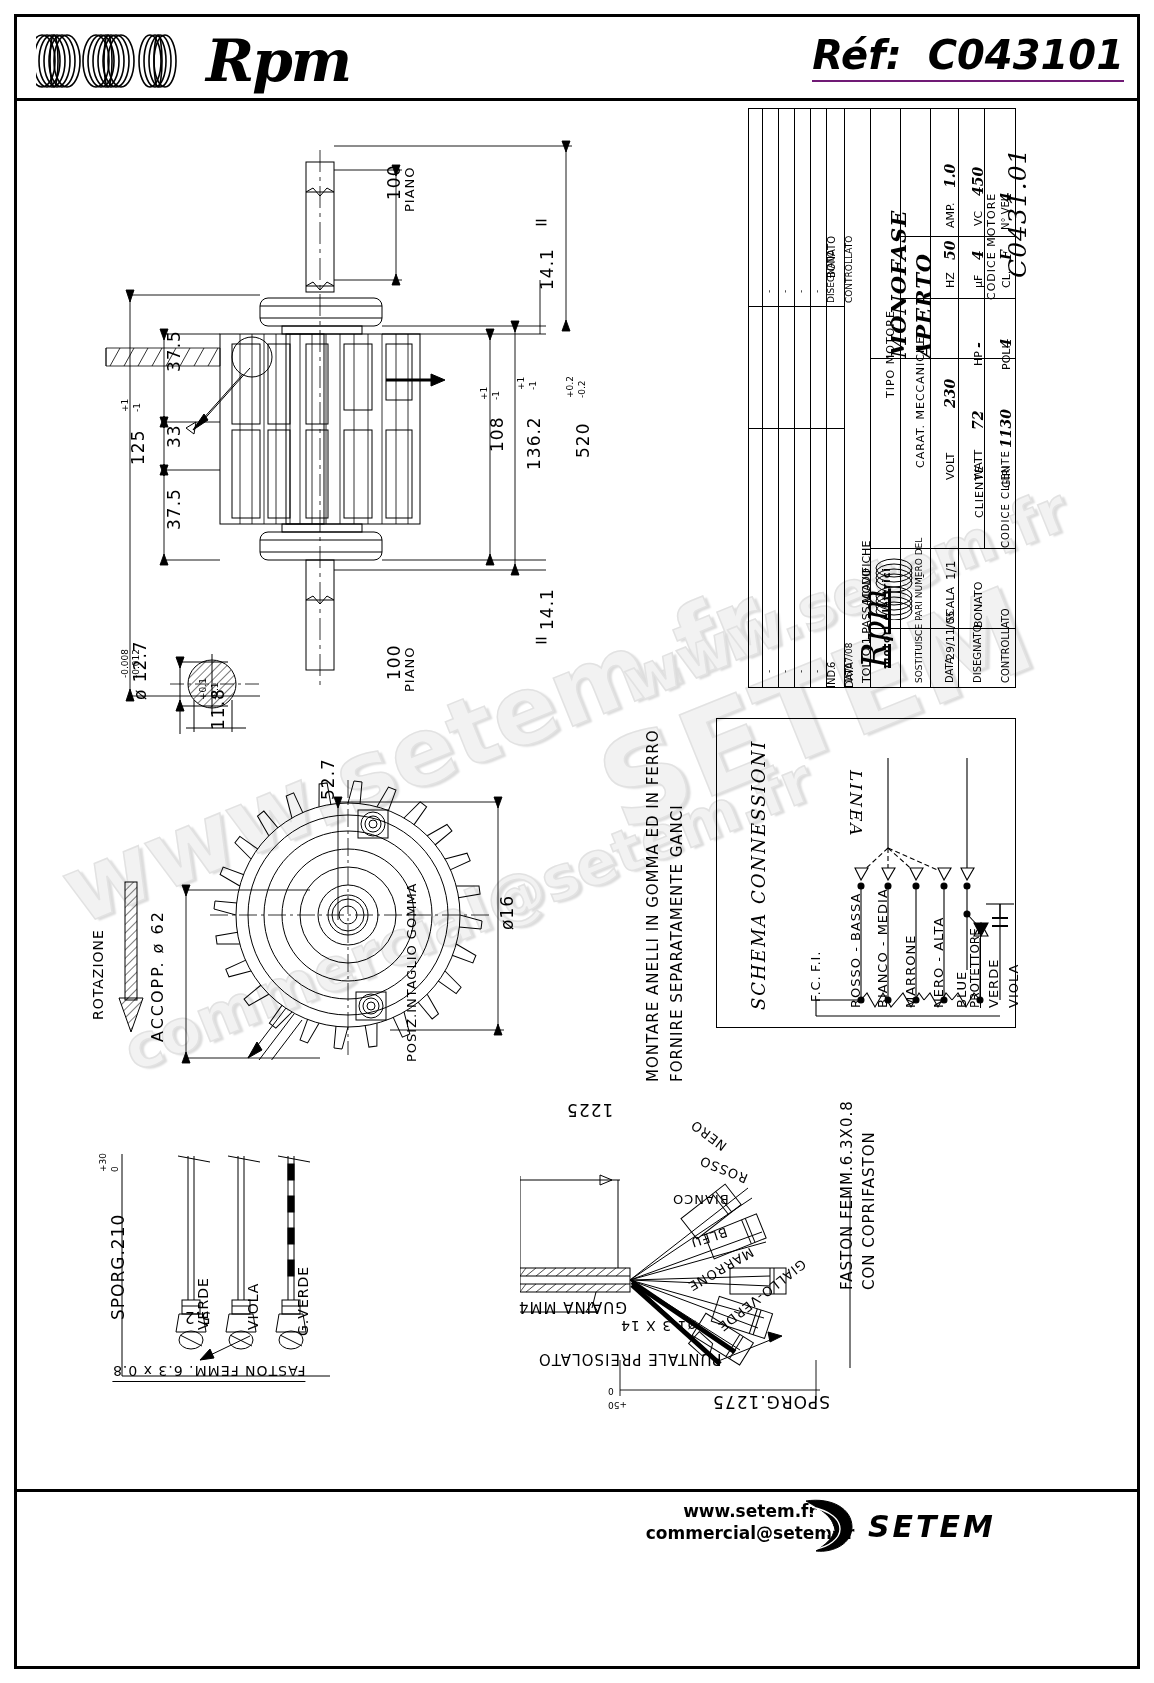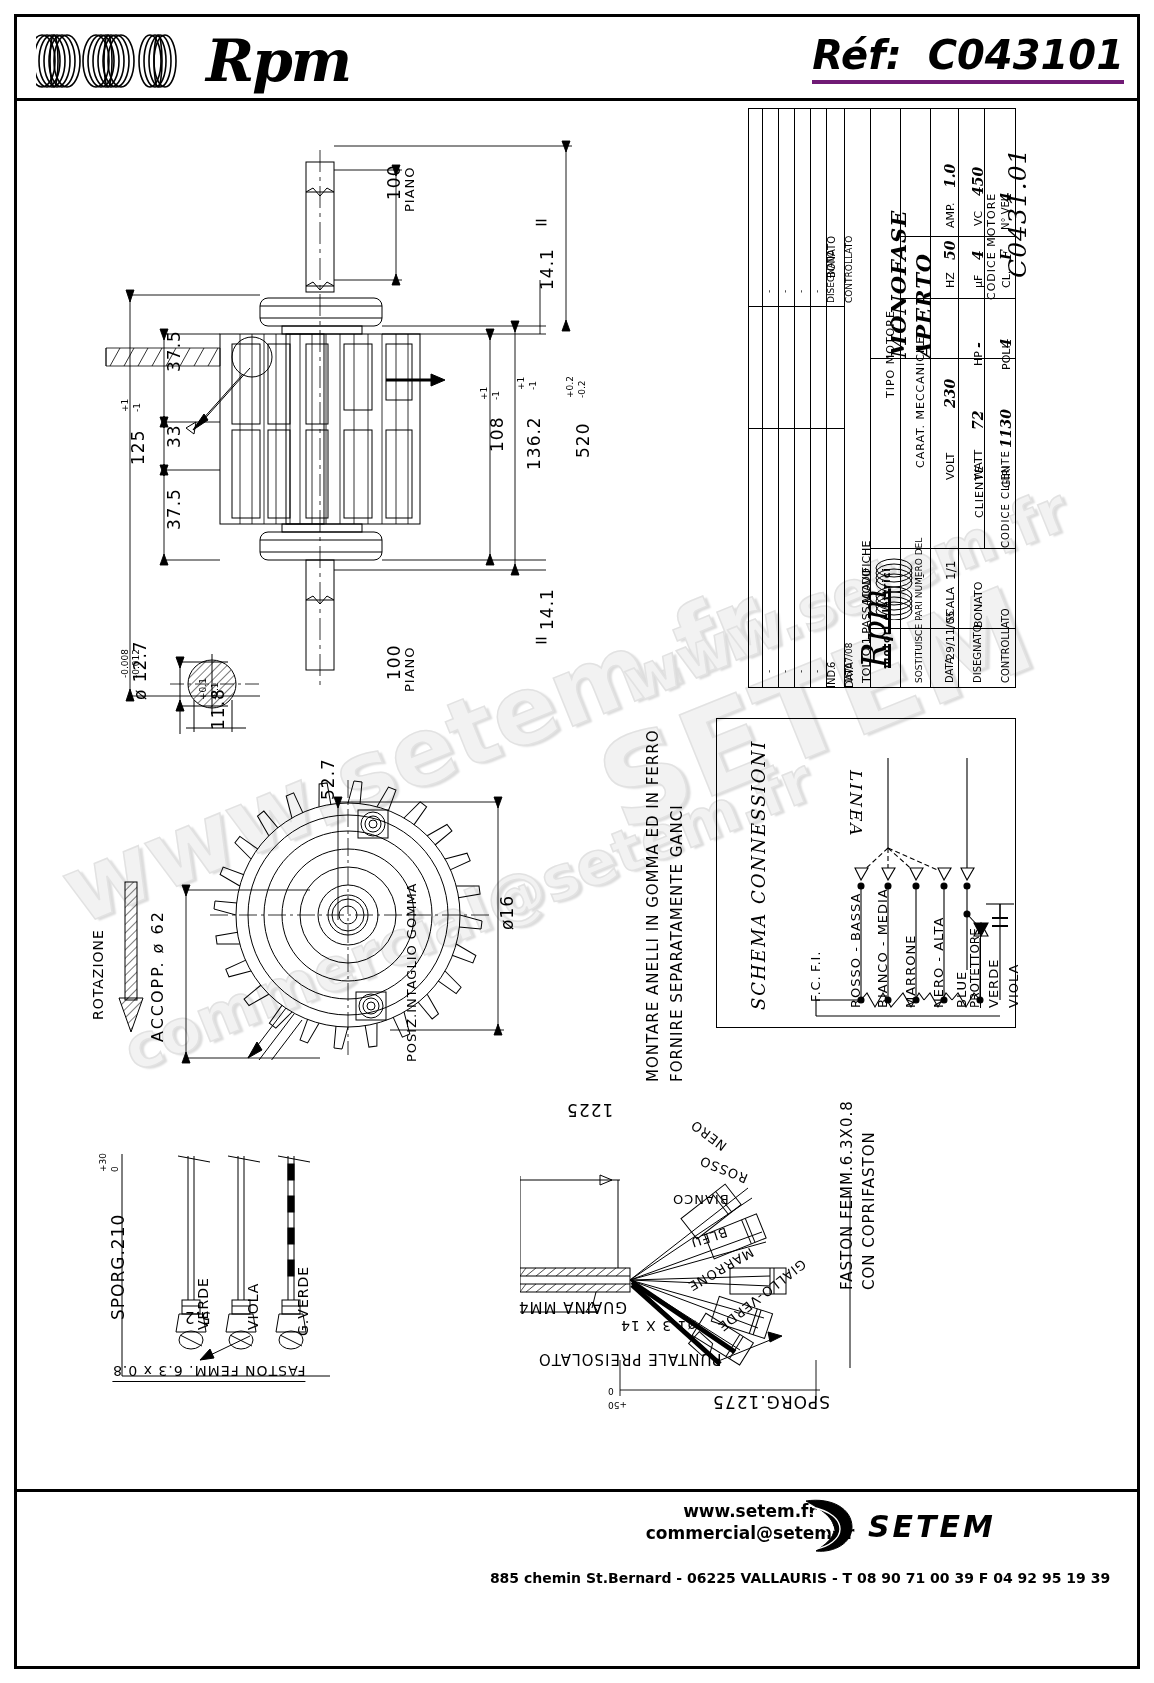--- a/index.html
+++ b/index.html
@@ -11,21 +11,21 @@
   .frame{
     position:absolute;left:14px;top:14px;width:1126px;height:1655px;
     border:3px solid #000;box-sizing:border-box;
   }
   
   #header{position:absolute;left:20px;top:20px;width:1114px;height:78px;}
   #logo-wrap{position:absolute;left:16px;top:10px;display:flex;align-items:center;}
   #logo-text{font-family:"DejaVu Serif",serif;font-style:italic;font-weight:700;
     font-size:58px;letter-spacing:-2px;margin-left:10px;line-height:1;}
   #ref-block{position:absolute;right:10px;top:12px;text-align:center;
-    border-bottom:4px solid #701a75;padding-bottom:2px;}
+    border-bottom:2px solid #701a75;padding-bottom:2px;}
   #ref-block span{font-family:"DejaVu Sans",sans-serif;font-style:italic;
      font-weight:700;font-size:40px;letter-spacing:0px;}
   #ref-label{margin-right:26px;}
   .hdr-rule{position:absolute;left:14px;top:98px;width:1126px;height:3px;background:#000;}
 
   
   .vt{position:absolute;white-space:nowrap;transform-origin:0 0;
       font-family:"DejaVu Sans",sans-serif;color:#000;}
   .ht{position:absolute;white-space:nowrap;font-family:"DejaVu Sans",sans-serif;color:#000;}
 
@@ -764,21 +764,20 @@
       <line x1="100" y1="30" x2="300" y2="30"></line>
       <line x1="100" y1="0" x2="100" y2="36"></line>
     </g>
   </svg>
 
   <div id="footer-rule"></div>
   <div id="contact">
     <div class="line">www.setem.fr</div>
     <div class="line">commercial@setem.fr</div>
   </div>
-  <div id="addr">885 chemin St.Bernard  -  06225 VALLAURIS  -  T 08 90 71 00 39   F 04 92 95 19 39</div>
   <div id="setem-logo">
     <svg width="250" height="60" viewBox="0 0 250 60">
       <g>
         <path d="M16,6 C42,2 62,14 62,32 C62,48 44,58 26,56 C34,50 44,44 44,34 C44,22 30,14 16,6 Z" fill="#000" stroke="#000"></path>
         <path d="M22,12 C40,16 50,24 50,34 C50,44 38,52 26,54" fill="none" stroke="#fff" stroke-width="1.4"></path>
         <path d="M18,18 C36,22 44,28 44,36" fill="none" stroke="#fff" stroke-width="1.2"></path>
         <path d="M14,26 C30,30 38,34 38,40" fill="none" stroke="#fff" stroke-width="1.2"></path>
       </g>
       <text x="78" y="42" class="setem-word">SETEM</text>
     </svg>

